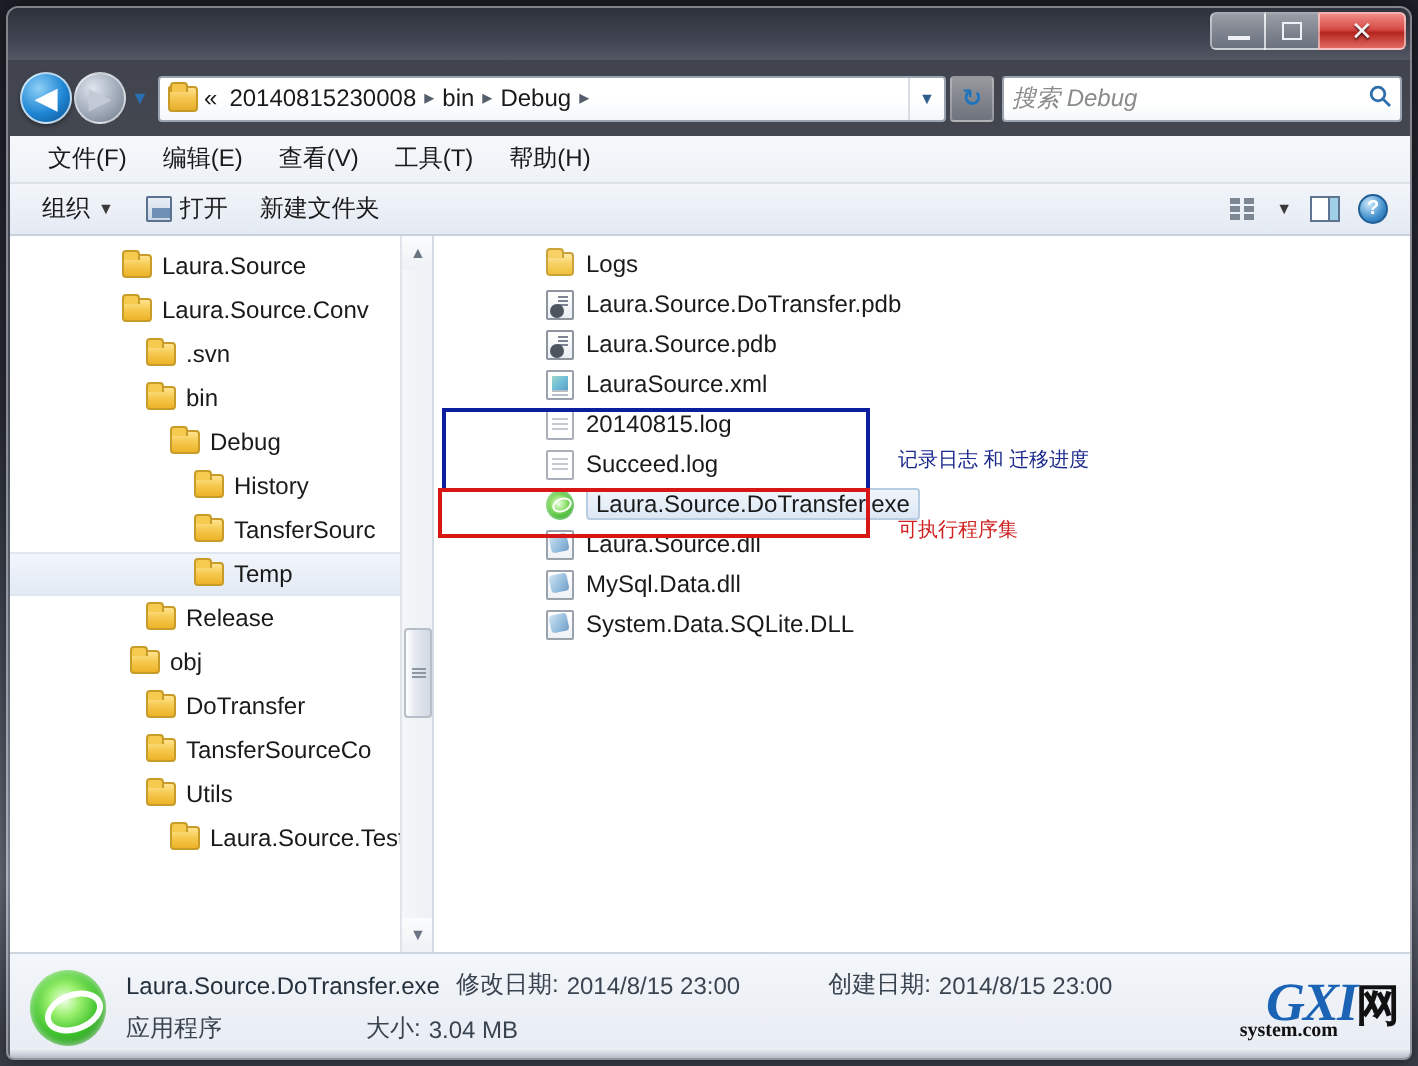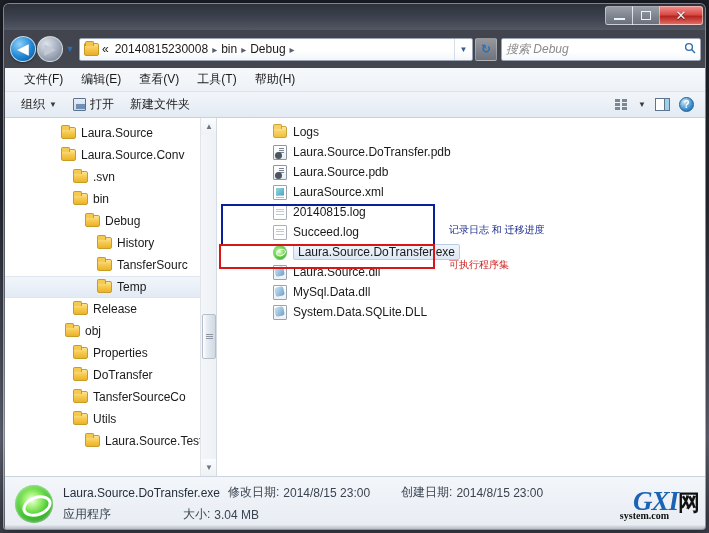--- a/index.html
+++ b/index.html
@@ -336,21 +336,21 @@
   }
   #status-icon:after {
     content:""; position:absolute; left:7px; top:11px; width:24px; height:14px;
     border: 3px solid #ffffff; border-radius:50%;
     transform: rotate(-20deg);
   }
   .status-lines { display:flex; flex-direction:column; gap:5px; font-size:12px; color:#24303c; }
   .status-line { display:flex; align-items:center; }
   .st-name { font-weight: normal; }
   .st-mod { margin-left: 8px; color:#3a4450; }
-  .st-create { margin-left: 31px; color:#3a4450; }
+  .st-create { margin-left: 44px; color:#3a4450; }
   .st-type { width: 120px; color:#3a4450; }
   .st-size { color:#3a4450; }
   
   #watermark {
     position:absolute; right: 6px; bottom: 2px;
     width: 118px; height: 46px;
     display:flex; align-items:center; justify-content:flex-end;
     pointer-events:none;
   }
   .wm-inner { position:relative; text-align:right; line-height:1; }
@@ -502,24 +502,20 @@
         <div class="tree-row" style="padding-left:68px">
           <span class="folder-ico"></span>
           <span>Release</span>
         </div>
         <div class="tree-row" style="padding-left:60px">
           <span class="folder-ico"></span>
           <span>obj</span>
         </div>
         <div class="tree-row" style="padding-left:68px">
           <span class="folder-ico"></span>
-          <span>Properties</span>
-        </div>
-        <div class="tree-row" style="padding-left:68px">
-          <span class="folder-ico"></span>
           <span>DoTransfer</span>
         </div>
         <div class="tree-row" style="padding-left:68px">
           <span class="folder-ico"></span>
           <span>TansferSourceCo</span>
         </div>
         <div class="tree-row" style="padding-left:68px">
           <span class="folder-ico"></span>
           <span>Utils</span>
         </div>

